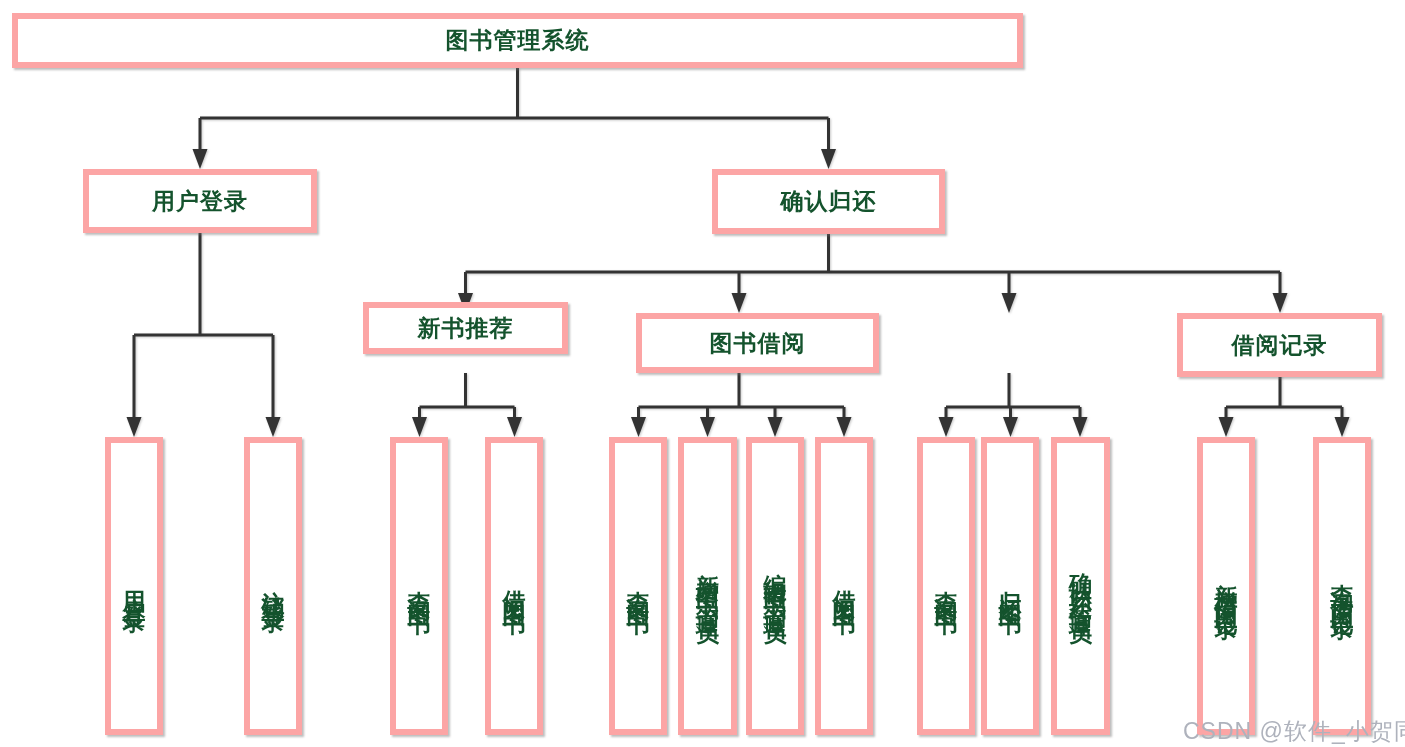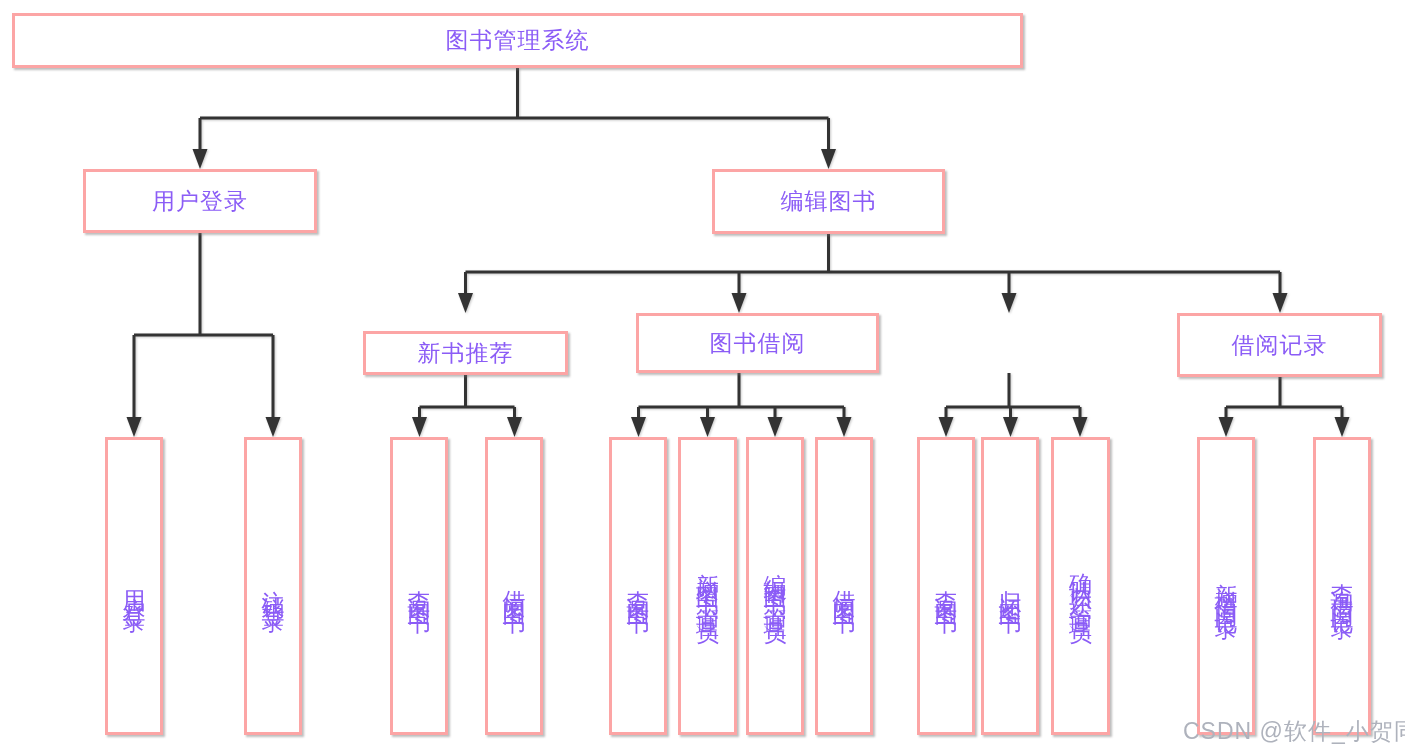--- a/index.html
+++ b/index.html
@@ -6,27 +6,28 @@
   #stage{
     position:relative;
     width:1405px;height:747px;
     background:#ffffff;
     font-family:"Liberation Sans","DejaVu Sans",sans-serif;
     overflow:hidden;
   }
   .box{
     position:absolute;
     box-sizing:border-box;
-    border:3px solid #fca5a5;
+    border:6px solid #fca5a5;
     background:#ffffff;
-    color:#8b5cf6;
+    color:#14532d;
     display:flex;
     align-items:center;
     justify-content:center;
     box-shadow:2px 2px 2px rgba(110,110,110,0.45);
+    font-weight:bold;
   }
   .h{font-size:23px;letter-spacing:1px;white-space:nowrap;}
   .v{
     font-size:23px;
     writing-mode:vertical-rl;
     text-orientation:mixed;
     letter-spacing:7px;
     line-height:1;
   }
   #connectors{position:absolute;left:0;top:0;z-index:0;
@@ -81,23 +82,23 @@
     <polygon points="1072.5,417 1087.5,417 1080,437"></polygon>
 
     <path d="M1280,373 V407 M1226,407 H1342 M1226,407 V425 M1342,407 V425"></path>
     <polygon points="1218.5,417 1233.5,417 1226,437"></polygon>
     <polygon points="1334.5,417 1349.5,417 1342,437"></polygon>
   </svg>
 
   <div class="box h" style="left:12px;top:13px;width:1011px;height:55px;">图书管理系统</div>
 
   <div class="box h" style="left:83px;top:169px;width:234px;height:64px;">用户登录</div>
-  <div class="box h" style="left:712px;top:169px;width:233px;height:65px;">编辑图书</div>
+  <div class="box h" style="left:712px;top:169px;width:233px;height:65px;">确认归还</div>
 
-  <div class="box h" style="left:363px;top:331px;width:205px;height:44px;">新书推荐</div>
+  <div class="box h" style="left:363px;top:302px;width:205px;height:52px;">新书推荐</div>
   <div class="box h" style="left:636px;top:313px;width:243px;height:60px;">图书借阅</div>
   <div class="box h" style="left:1177px;top:313px;width:205px;height:64px;">借阅记录</div>
 
   <div class="box v" style="left:105px;top:437px;width:58px;height:298px;">用户登录</div>
   <div class="box v" style="left:244px;top:437px;width:58px;height:298px;">注销登录</div>
 
   <div class="box v" style="left:390px;top:437px;width:58px;height:298px;">查询图书</div>
   <div class="box v" style="left:485px;top:437px;width:58px;height:298px;">借阅图书</div>
 
   <div class="box v" style="left:609px;top:437px;width:58px;height:298px;">查询图书</div>

